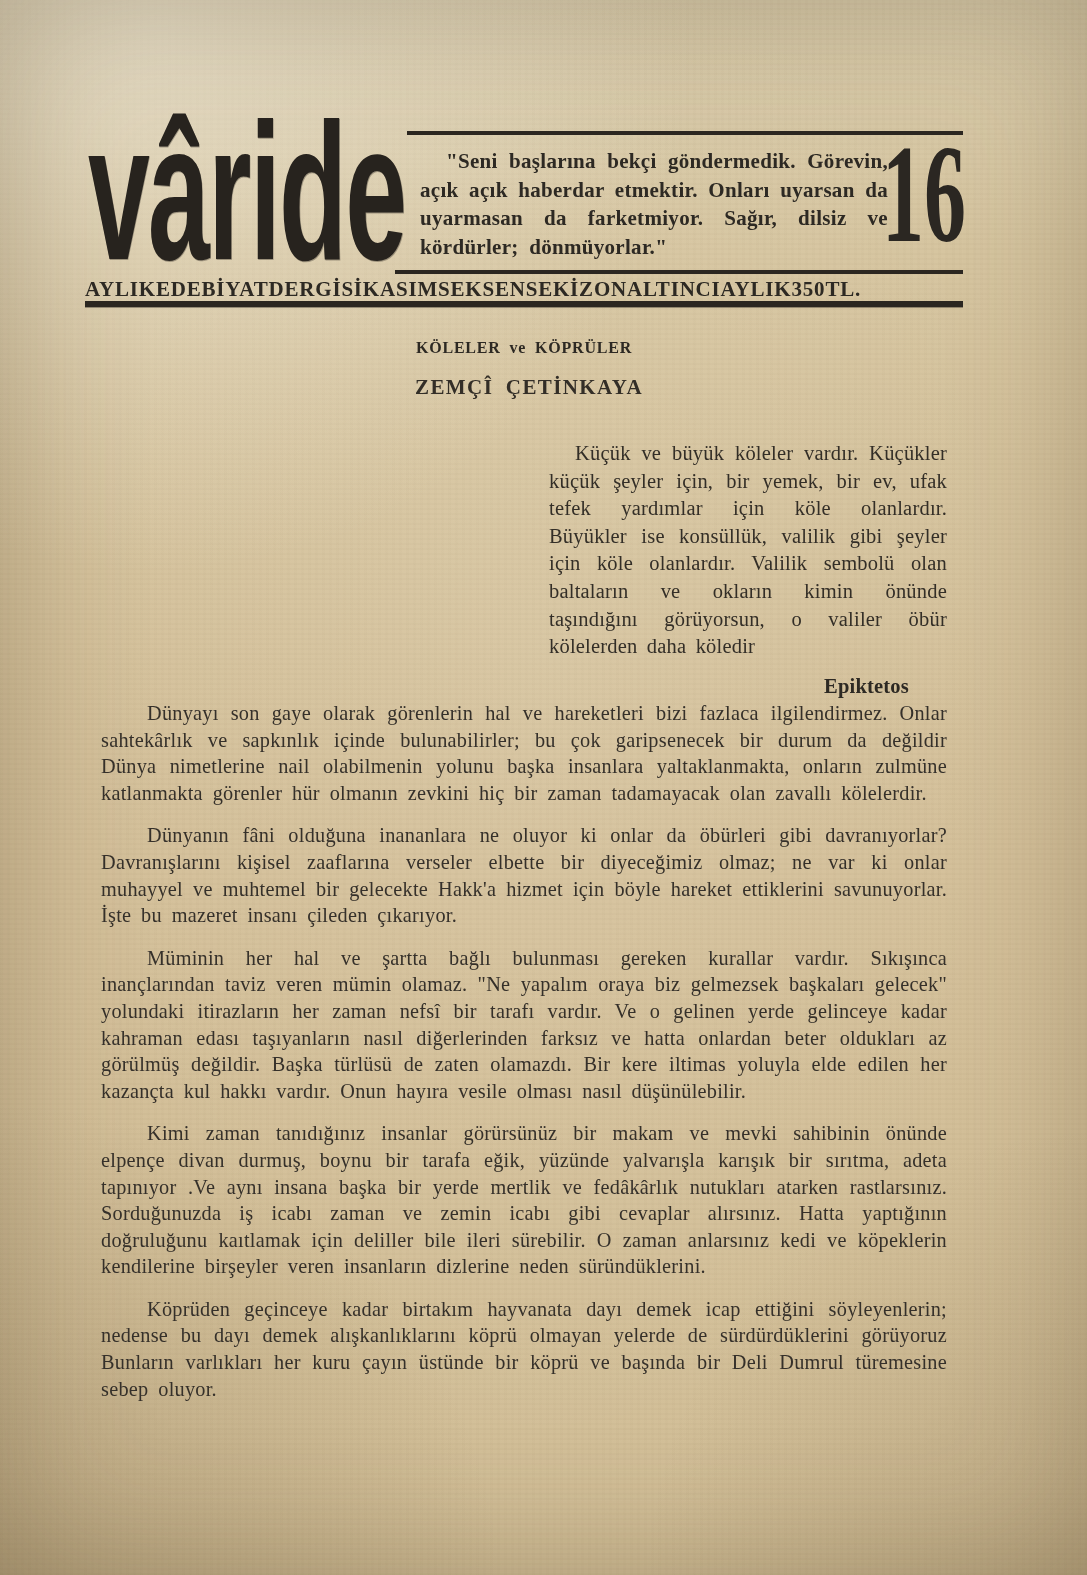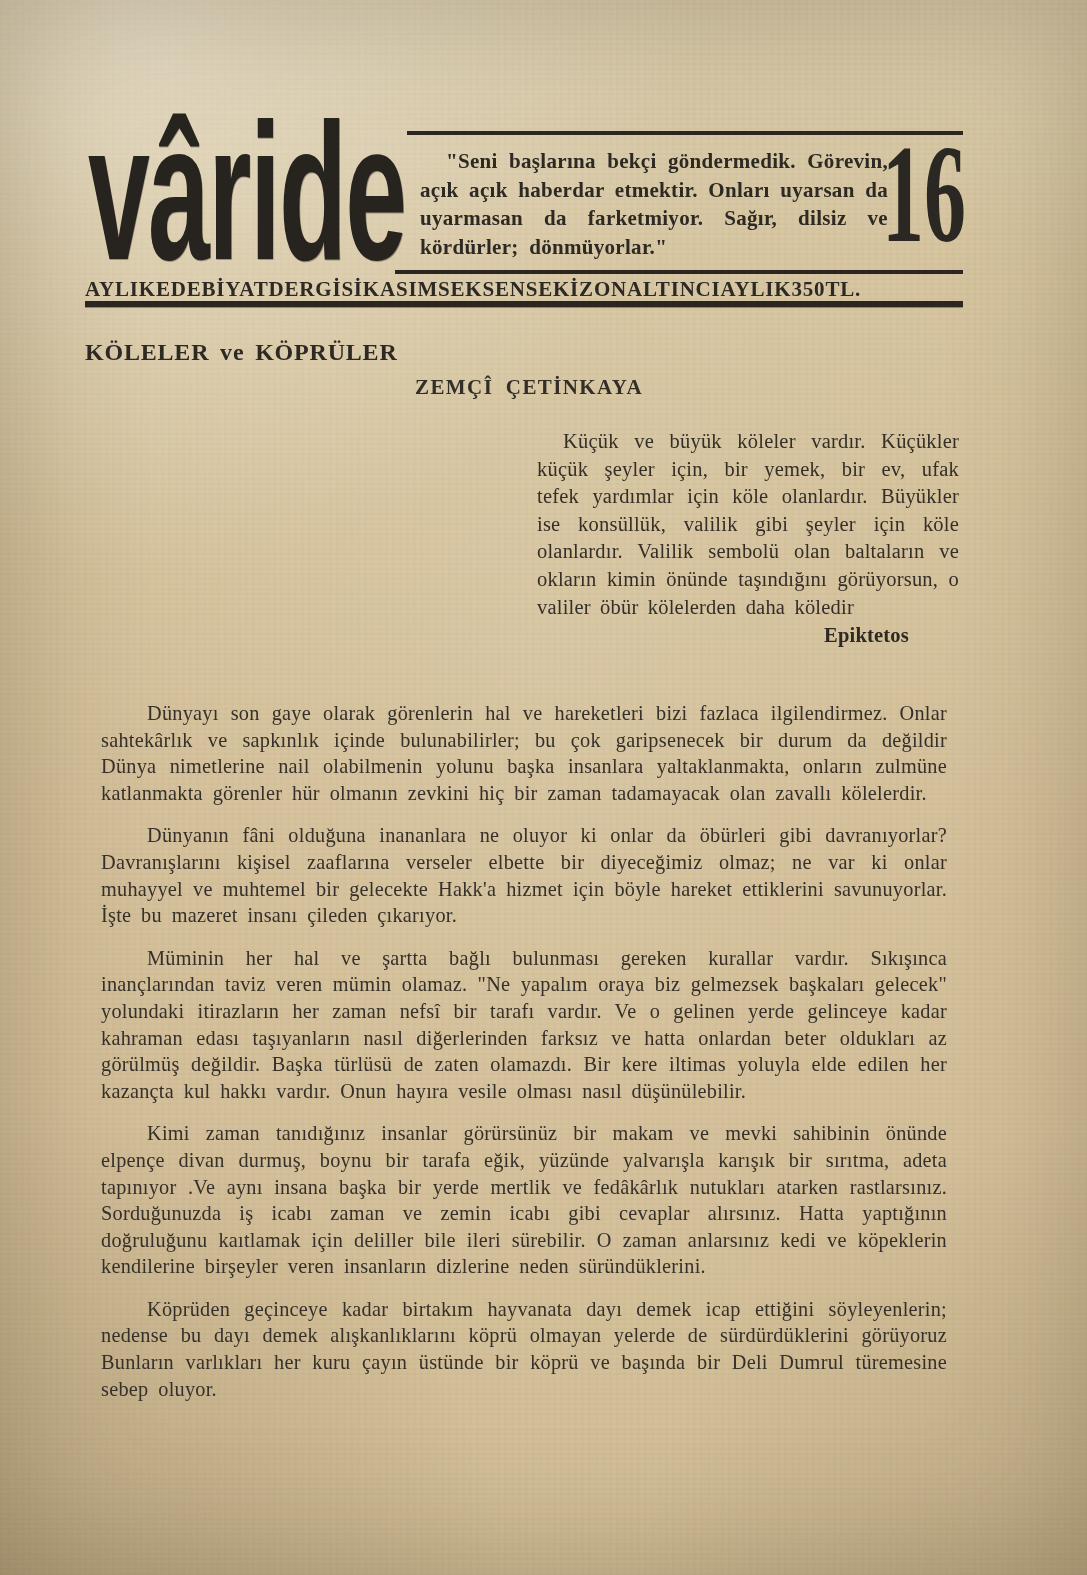--- a/index.html
+++ b/index.html
@@ -74,22 +74,23 @@
     font-weight: 700;
     font-size: 21px;
     letter-spacing: 0.8px;
     color: #2d2923;
     white-space: nowrap;
   }
 
   
   .article-title {
     left: 85px; top: 339px; width: 878px;
+    text-align: center;
     font-weight: 700;
-    font-size: 24px;
+    font-size: 16px;
     letter-spacing: 0.8px;
     word-spacing: 4px;
     color: #2d2923;
   }
   .article-author {
     left: 90px; top: 375px; width: 878px;
     text-align: center;
     font-weight: 700;
     font-size: 21px;
     letter-spacing: 1.4px;
@@ -100,21 +101,21 @@
   
   .epigraph {
     left: 537px; top: 428px; width: 422px;
     font-size: 20.5px;
     line-height: 27.6px;
     letter-spacing: 0.2px;
     word-spacing: 4px;
     text-align: justify;
     color: #332e27;
   }
-  .epigraph-text { text-indent: 26px; margin: 0; }
+  .epigraph-text { text-indent: 26px; margin: 12px; }
   .epigraph-attribution {
     margin: 1px 0 8px 0;
     text-align: right;
     padding-right: 50px;
     font-weight: 700;
     color: #2d2923;
   }
 
   
   .article-body {

